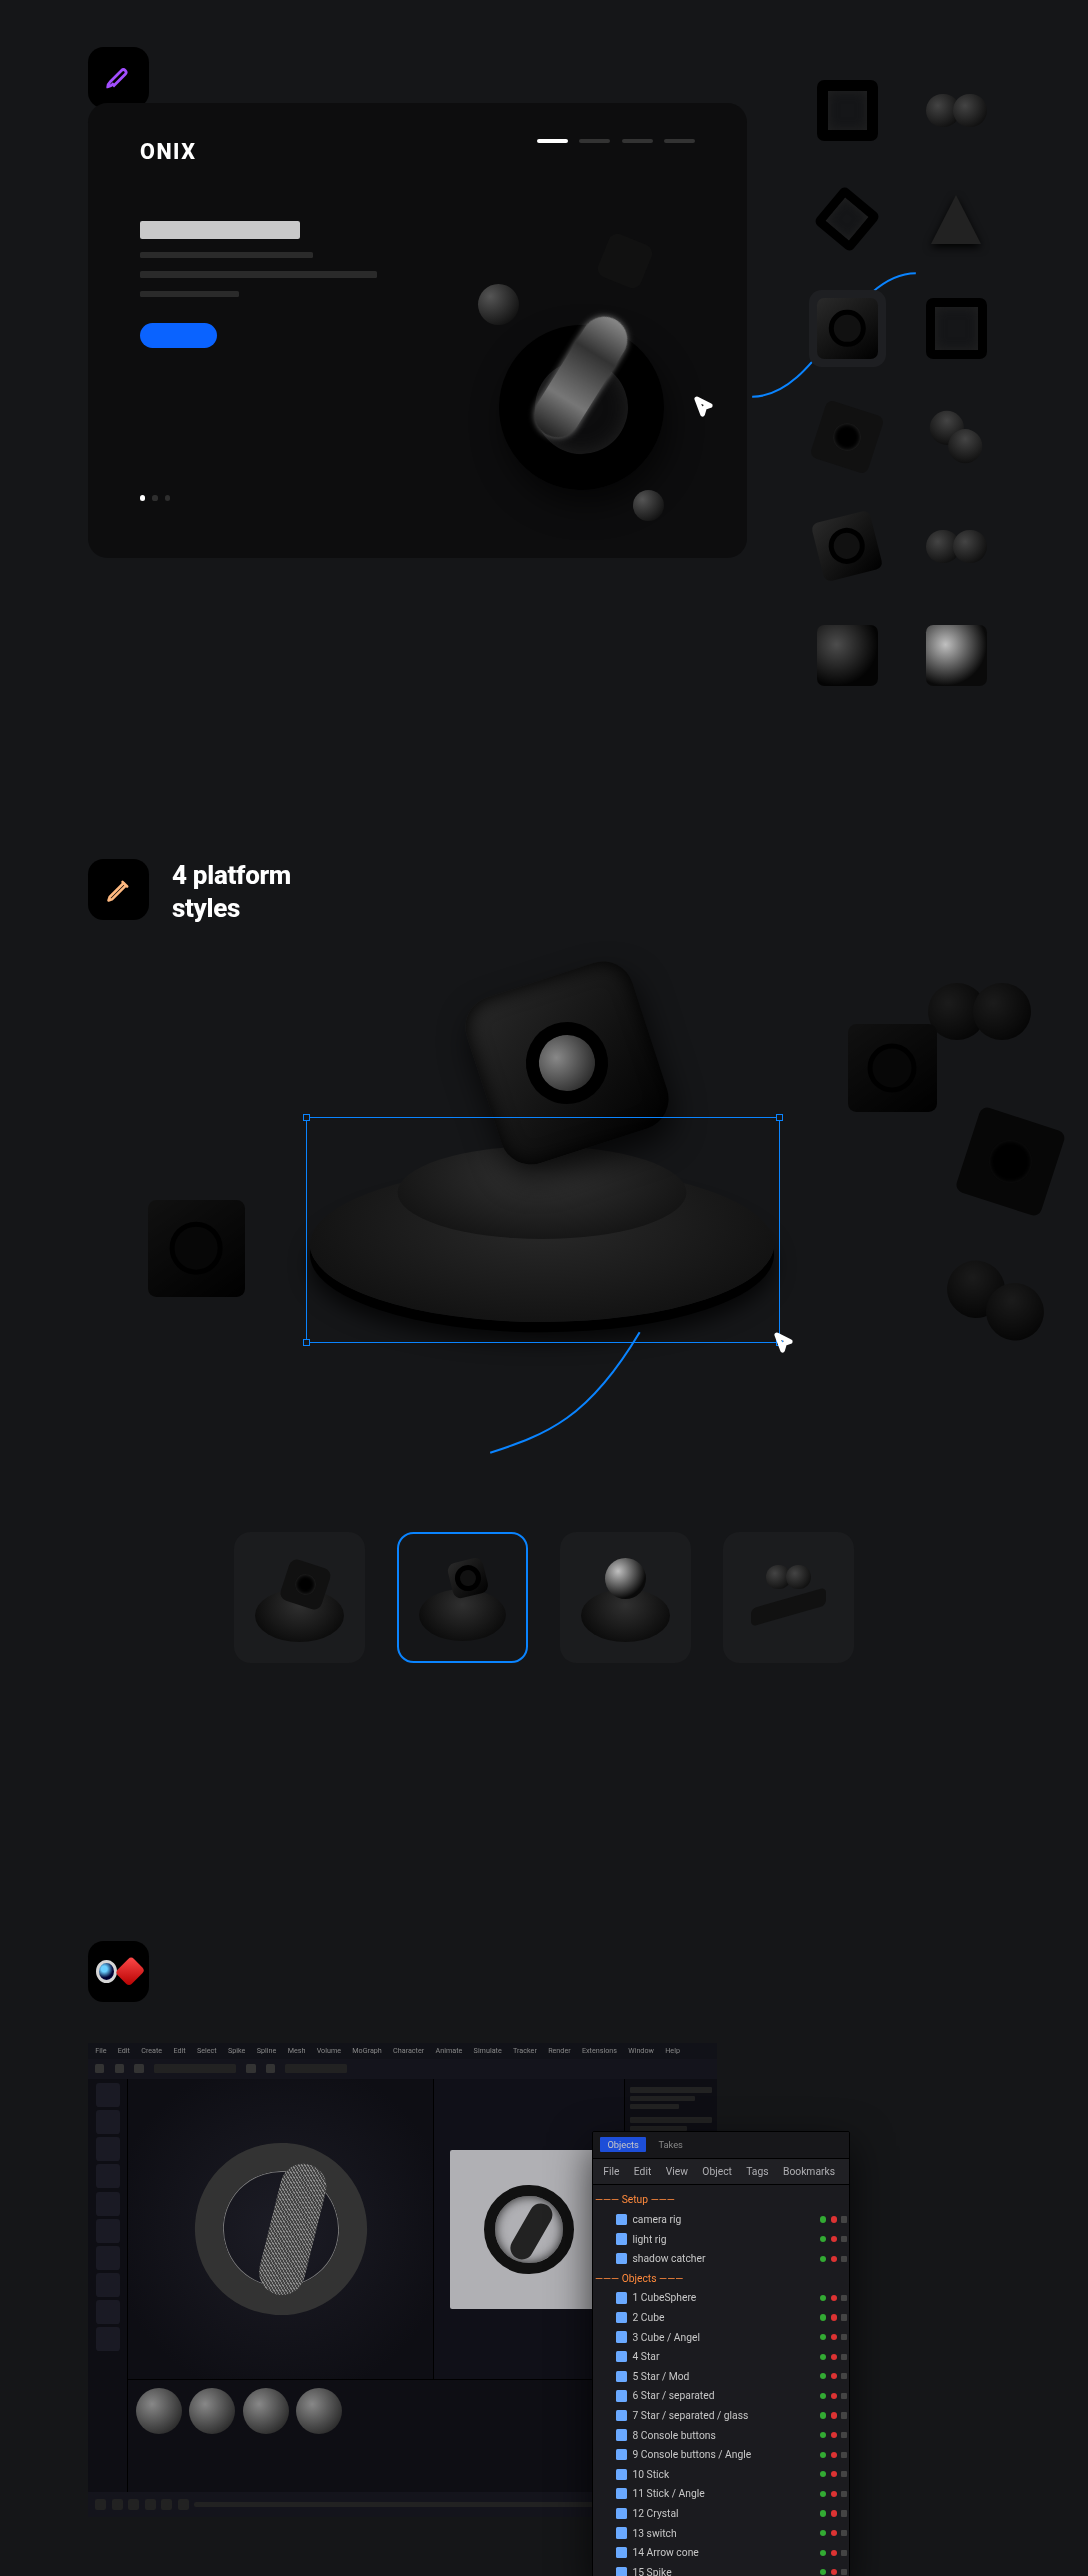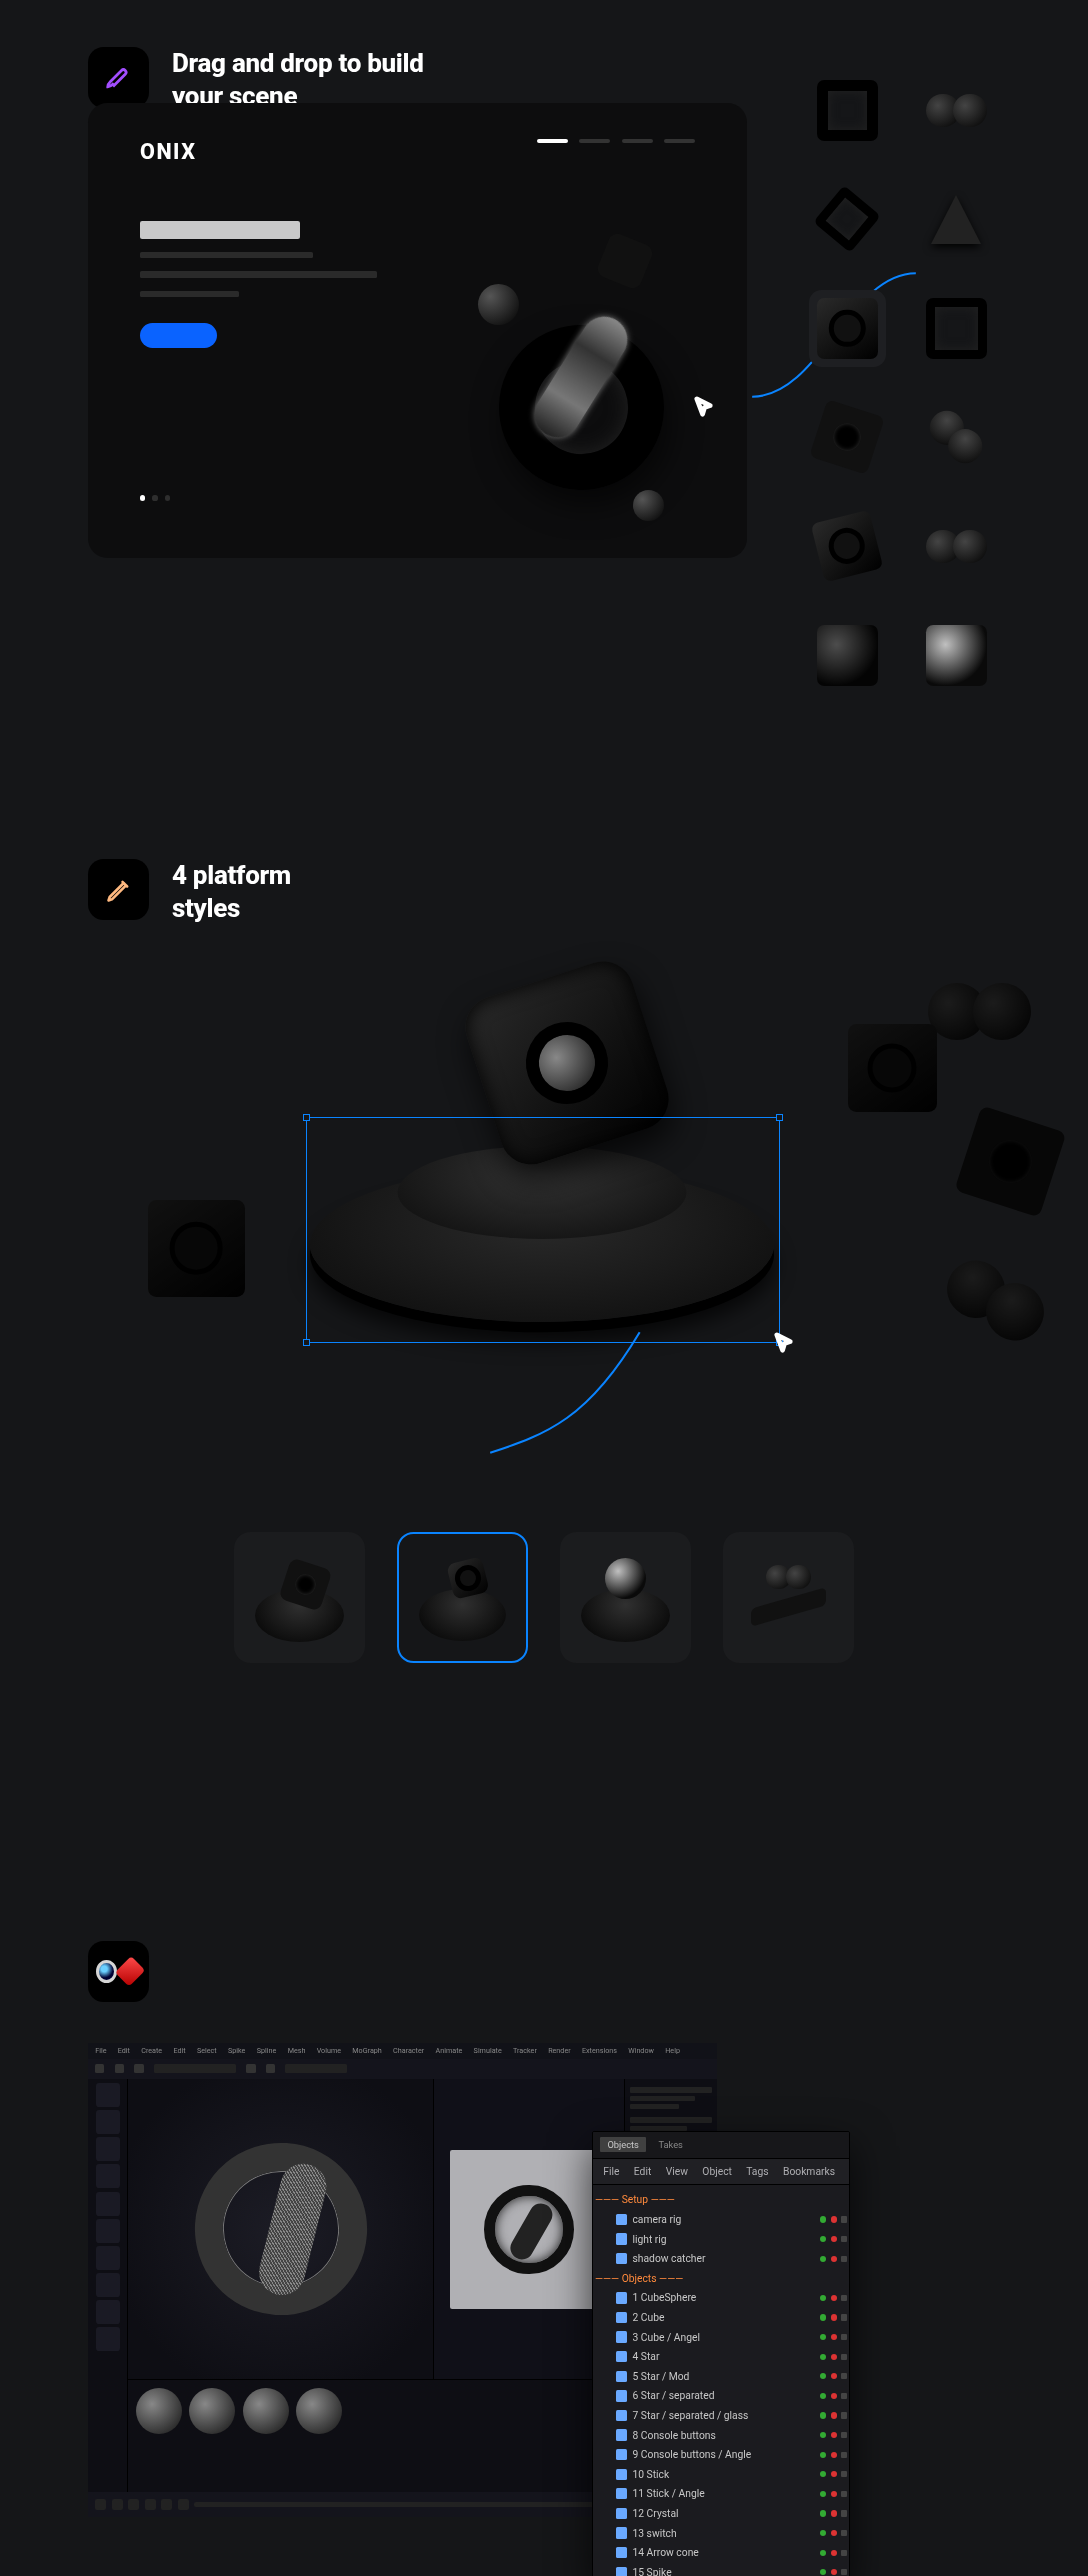--- a/index.html
+++ b/index.html
@@ -278,21 +278,20 @@
 
 <div class="page">
 
   <section class="sec1">
     <div class="feature-header">
       <div class="icon-chip">
         <svg width="30" height="30" viewBox="0 0 24 24">
             <path d="M7 17c-2 2-4 2-4 2s0-2 2-4l9-9a2 2 0 0 1 3 3l-9 9Z" fill="none" stroke="#a24dff" stroke-width="2.2" stroke-linecap="round"></path>
           </svg>
       </div>
-      <h2 class="feature-title">Drag and drop to build your scene</h2>
     </div>
 
     <div class="sec1-body">
       <div class="mock-window">
         <div class="mock-nav">
           <div class="mock-logo">ONIX</div>
           <div class="mock-tabs">
             <div class="mock-tab active"></div>
             <div class="mock-tab"></div>
             <div class="mock-tab"></div>
@@ -541,21 +540,21 @@
             <i></i>
             <i></i>
           <div style="flex:1;height:5.2px;background:#222;border-radius:2.1px"></div>
           <i></i>
             <i></i>
         </div>
       </div>
 
       <div class="obj-panel">
         <div style="display:flex;gap:5.2px;padding:5.2px 7.2px;background:#17171a;border-bottom:0.5px solid #000;">
-          <span style="background:#404040;padding:2.1px 7.2px;border-radius:1px;font-size:9.3px">Objects</span>
+          <span style="background:#1d4ed8;padding:2.1px 7.2px;border-radius:1px;font-size:9.3px">Objects</span>
           <span style="padding:2.1px 7.2px;font-size:9.3px;color:#888">Takes</span>
         </div>
         <div class="obj-menu" id="obj-menu">
             <span>File</span>
             <span>Edit</span>
             <span>View</span>
             <span>Object</span>
             <span>Tags</span>
             <span>Bookmarks</span>
           </div>

